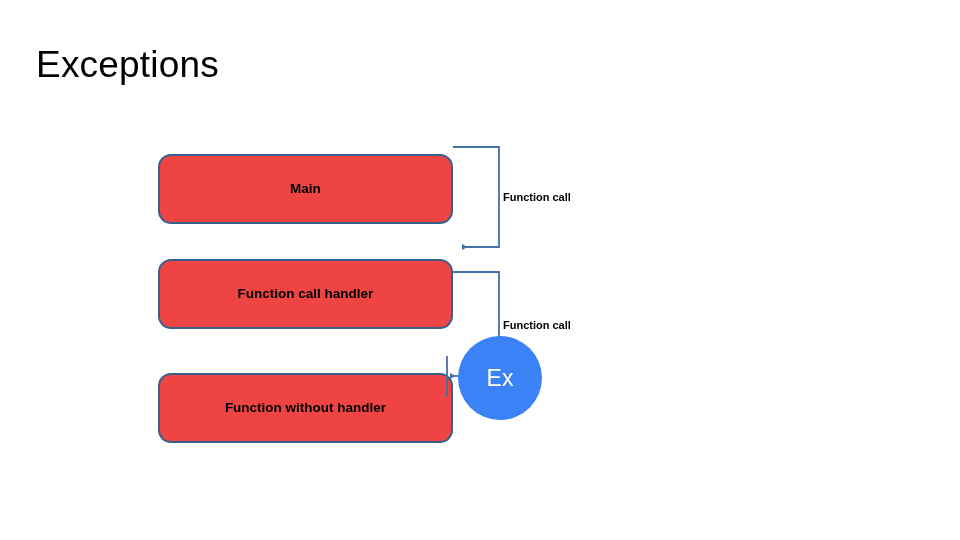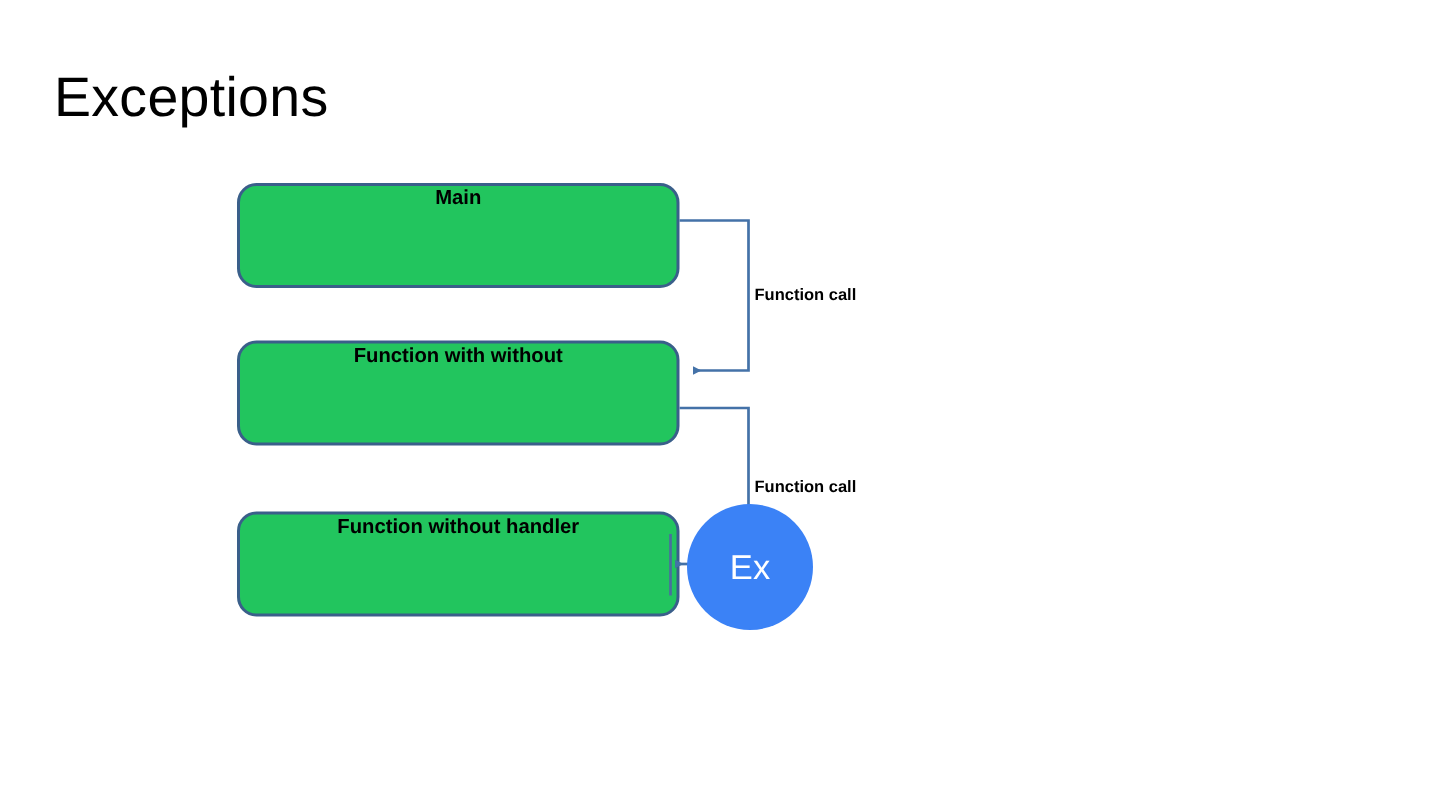--- a/index.html
+++ b/index.html
@@ -31,26 +31,27 @@
     white-space: nowrap;
   }
 
   
   .proc-box {
     position: absolute;
     left: 158px;
     width: 295px;
     height: 70px;
     box-sizing: border-box;
-    background: #22c55e;
+    background: #ef4444;
     border: 2px solid #3A5F8A;
     border-radius: 13px;
     display: flex;
-    align-items: flex-start;
+    align-items: center;
     justify-content: center;
+    margin-top: 32px;
   }
   .proc-box .proc-label {
     font-size: 13.5px;
     font-weight: 600;
     color: #000000;
     text-align: center;
     line-height: 1.2;
     white-space: nowrap;
   }
   #box-main      { top: 122px; }
@@ -132,21 +133,21 @@
       <path d="M460,376 L450,376" fill="none" stroke="#4472A8" stroke-width="1.8" marker-end="url(#arrow-left)"></path>
       <path d="M447,356 L447,397" fill="none" stroke="#4A6E9E" stroke-width="1.8"></path>
     </g>
   </svg>
 
   <div id="box-main" class="proc-box">
     <span class="proc-label">Main</span>
   </div>
 
   <div id="box-handler" class="proc-box">
-    <span class="proc-label">Function with without</span>
+    <span class="proc-label">Function call handler</span>
   </div>
 
   <div id="box-nohandler" class="proc-box">
     <span class="proc-label">Function without handler</span>
   </div>
 
   <div id="exception-circle">
     <span class="ex-label">Ex</span>
   </div>
 

